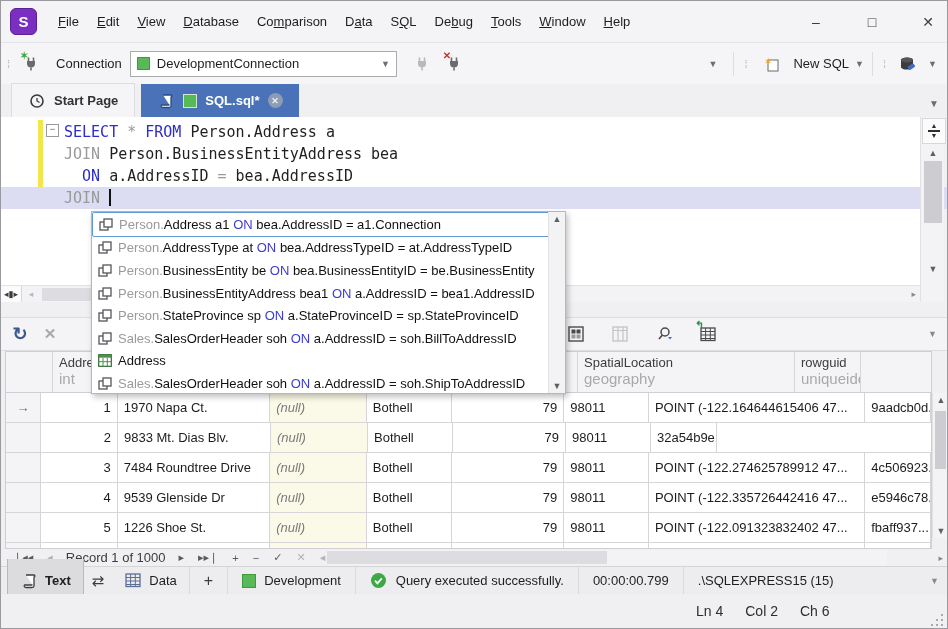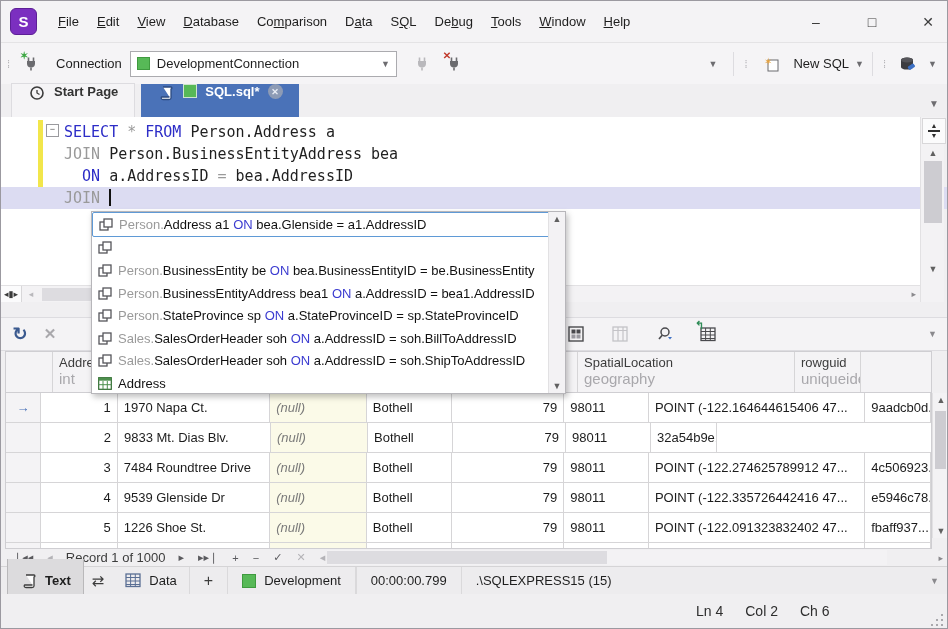--- a/index.html
+++ b/index.html
@@ -28,21 +28,21 @@
   .combo{display:flex;align-items:center;background:#fff;border:1px solid #ababaf;height:24px;width:253px;margin-left:8px;padding:0 6px;gap:7px;}
   .sq-green{width:11px;height:11px;background:#57b957;border:1px solid #3f9a3f;}
   .combo .val{flex:1;}
   .dd{color:#6d6c70;font-size:9px;}
   .tb-label{margin-left:10px;}
   .newsql{display:flex;align-items:center;gap:6px;padding:2px 4px;}
   .spacer{flex:1;}
 
   
   .tabbar{left:0;top:83px;width:100%;height:33px;background:#f0eff1;display:flex;align-items:flex-end;}
-  .tab{height:33px;display:flex;align-items:flex-start;gap:8px;padding:0 16px;font-weight:bold;}
+  .tab{height:33px;display:flex;align-items:center;gap:8px;padding:0 16px;font-weight:bold;}
   .tab.start{background:#f5f4f6;border:1px solid #dddce0;border-bottom:none;color:#333;margin-left:10px;}
   .tab.active{background:#4a72b8;color:#fff;margin-left:6px;}
   .tab-close{width:15px;height:15px;border-radius:50%;background:#8d9bb5;color:#e9edf5;font-size:9px;
              display:flex;align-items:center;justify-content:center;font-weight:bold;}
   .sq-green-sm{width:12px;height:12px;background:#57b957;border:1px solid #cfe6cf;}
   .tabbar-dd{position:absolute;right:8px;top:97px;color:#6d6c70;font-size:10px;}
 
   
   .editor{left:0;top:116px;width:942px;height:185px;background:#fff;}
   .changebar{position:absolute;left:37px;top:3px;width:5px;height:89px;background:#f2e64b;}
@@ -452,20 +452,29 @@
       <span>Data</span>
     </div>
     <div class="bb-sep"></div>
     <span class="plusbtn">+</span>
     <div class="bb-sep"></div>
     <div class="bb-item">
       <span class="sq-green-sm" style="border-color:#3f9a3f;"></span>
       <span>Development</span>
     </div>
     <div class="bb-sep"></div>
+    <div class="bb-item">
+      <span class="icon16" style="margin:0;">
+          <svg width="17" height="17">
+            <circle cx="8.5" cy="8.5" r="7.5" fill="#3ea844"></circle>
+            <path d="M5 8.7l2.4 2.6 4.4-5" stroke="#fff" stroke-width="1.8" fill="none"></path>
+          </svg>
+        </span>
+      <span>Query executed successfully.</span>
+    </div>
     <div class="bb-sep"></div>
     <div class="bb-item">
       <span>00:00:00.799</span>
     </div>
     <div class="bb-sep"></div>
     <div class="bb-item">
       <span>.\SQLEXPRESS15 (15)</span>
     </div>
     <span class="bb-dd">▼</span>
   </div>
@@ -481,29 +490,30 @@
 
   <div class="abs ac" id="acbox">
 
   <div class="ac-item selected">
         <span>
           <svg width="14" height="13">
             <rect x="1" y="4" width="8" height="8" fill="#fff" stroke="#55555a" stroke-width="1.3"></rect>
             <rect x="5" y="1" width="8" height="8" fill="#fff" stroke="#55555a" stroke-width="1.3"></rect>
           </svg>
         </span>
-        <span style="white-space: nowrap;"><span class="ac-schema">Person.</span><span class="ac-name">Address a1</span><span class="ac-kw"> ON </span><span class="ac-cond">bea.Glenside = a1.AddressID</span></span>
-      </div>
-      <div class="ac-item">
-        <span>
-          <svg width="14" height="13">
-            <rect x="1" y="4" width="8" height="8" fill="#fff" stroke="#55555a" stroke-width="1.3"></rect>
-            <rect x="5" y="1" width="8" height="8" fill="#fff" stroke="#55555a" stroke-width="1.3"></rect>
-          </svg>
-        </span>
+        <span style="white-space: nowrap;"><span class="ac-schema">Person.</span><span class="ac-name">Address a1</span><span class="ac-kw"> ON </span><span class="ac-cond">bea.AddressID = a1.Connection</span></span>
+      </div>
+      <div class="ac-item">
+        <span>
+          <svg width="14" height="13">
+            <rect x="1" y="4" width="8" height="8" fill="#fff" stroke="#55555a" stroke-width="1.3"></rect>
+            <rect x="5" y="1" width="8" height="8" fill="#fff" stroke="#55555a" stroke-width="1.3"></rect>
+          </svg>
+        </span>
+        <span style="white-space: nowrap;"><span class="ac-schema">Person.</span><span class="ac-name">AddressType at</span><span class="ac-kw"> ON </span><span class="ac-cond">bea.AddressTypeID = at.AddressTypeID</span></span>
       </div>
       <div class="ac-item">
         <span>
           <svg width="14" height="13">
             <rect x="1" y="4" width="8" height="8" fill="#fff" stroke="#55555a" stroke-width="1.3"></rect>
             <rect x="5" y="1" width="8" height="8" fill="#fff" stroke="#55555a" stroke-width="1.3"></rect>
           </svg>
         </span>
         <span style="white-space: nowrap;"><span class="ac-schema">Person.</span><span class="ac-name">BusinessEntity be</span><span class="ac-kw"> ON </span><span class="ac-cond">bea.BusinessEntityID = be.BusinessEntity</span></span>
       </div>
@@ -526,39 +536,39 @@
         <span style="white-space: nowrap;"><span class="ac-schema">Person.</span><span class="ac-name">StateProvince sp</span><span class="ac-kw"> ON </span><span class="ac-cond">a.StateProvinceID = sp.StateProvinceID</span></span>
       </div>
       <div class="ac-item">
         <span>
           <svg width="14" height="13">
             <rect x="1" y="4" width="8" height="8" fill="#fff" stroke="#55555a" stroke-width="1.3"></rect>
             <rect x="5" y="1" width="8" height="8" fill="#fff" stroke="#55555a" stroke-width="1.3"></rect>
           </svg>
         </span>
         <span style="white-space: nowrap;"><span class="ac-schema">Sales.</span><span class="ac-name">SalesOrderHeader soh</span><span class="ac-kw"> ON </span><span class="ac-cond">a.AddressID = soh.BillToAddressID</span></span>
-      </div>
-      <div class="ac-item">
-        <span>
-          <svg width="14" height="13">
-            <rect x="1" y="4" width="8" height="8" fill="#fff" stroke="#55555a" stroke-width="1.3"></rect>
-            <rect x="5" y="1" width="8" height="8" fill="#fff" stroke="#55555a" stroke-width="1.3"></rect>
-          </svg>
-        </span>
-        <span style="white-space: nowrap;"><span class="ac-schema">Sales.</span><span class="ac-name">SalesOrderHeader soh</span><span class="ac-kw"> ON </span><span class="ac-cond">a.AddressID = soh.ShipToAddressID</span></span>
       </div>
       <div class="ac-item">
         <span>
           <svg width="14" height="13">
             <rect x="0.7" y="0.7" width="12.6" height="11.6" fill="#fff" stroke="#2f6b2f" stroke-width="1.2"></rect>
             <rect x="0.7" y="0.7" width="12.6" height="3" fill="#4d8f4d"></rect>
             <path d="M5 4v8M9.3 4v8M0.7 7.7h12.6" stroke="#4d8f4d" stroke-width="1"></path>
           </svg>
         </span>
         <span style="white-space: nowrap;"><span class="ac-name">Address</span></span>
       </div>
+      <div class="ac-item">
+        <span>
+          <svg width="14" height="13">
+            <rect x="1" y="4" width="8" height="8" fill="#fff" stroke="#55555a" stroke-width="1.3"></rect>
+            <rect x="5" y="1" width="8" height="8" fill="#fff" stroke="#55555a" stroke-width="1.3"></rect>
+          </svg>
+        </span>
+        <span style="white-space: nowrap;"><span class="ac-schema">Sales.</span><span class="ac-name">SalesOrderHeader soh</span><span class="ac-kw"> ON </span><span class="ac-cond">a.AddressID = soh.ShipToAddressID</span></span>
+      </div>
       <div class="ac-sb">
       <div class="up">▲</div>
       <div class="dn">▼</div>
     </div>
     </div>
 
 </div>
 
 </body></html>

